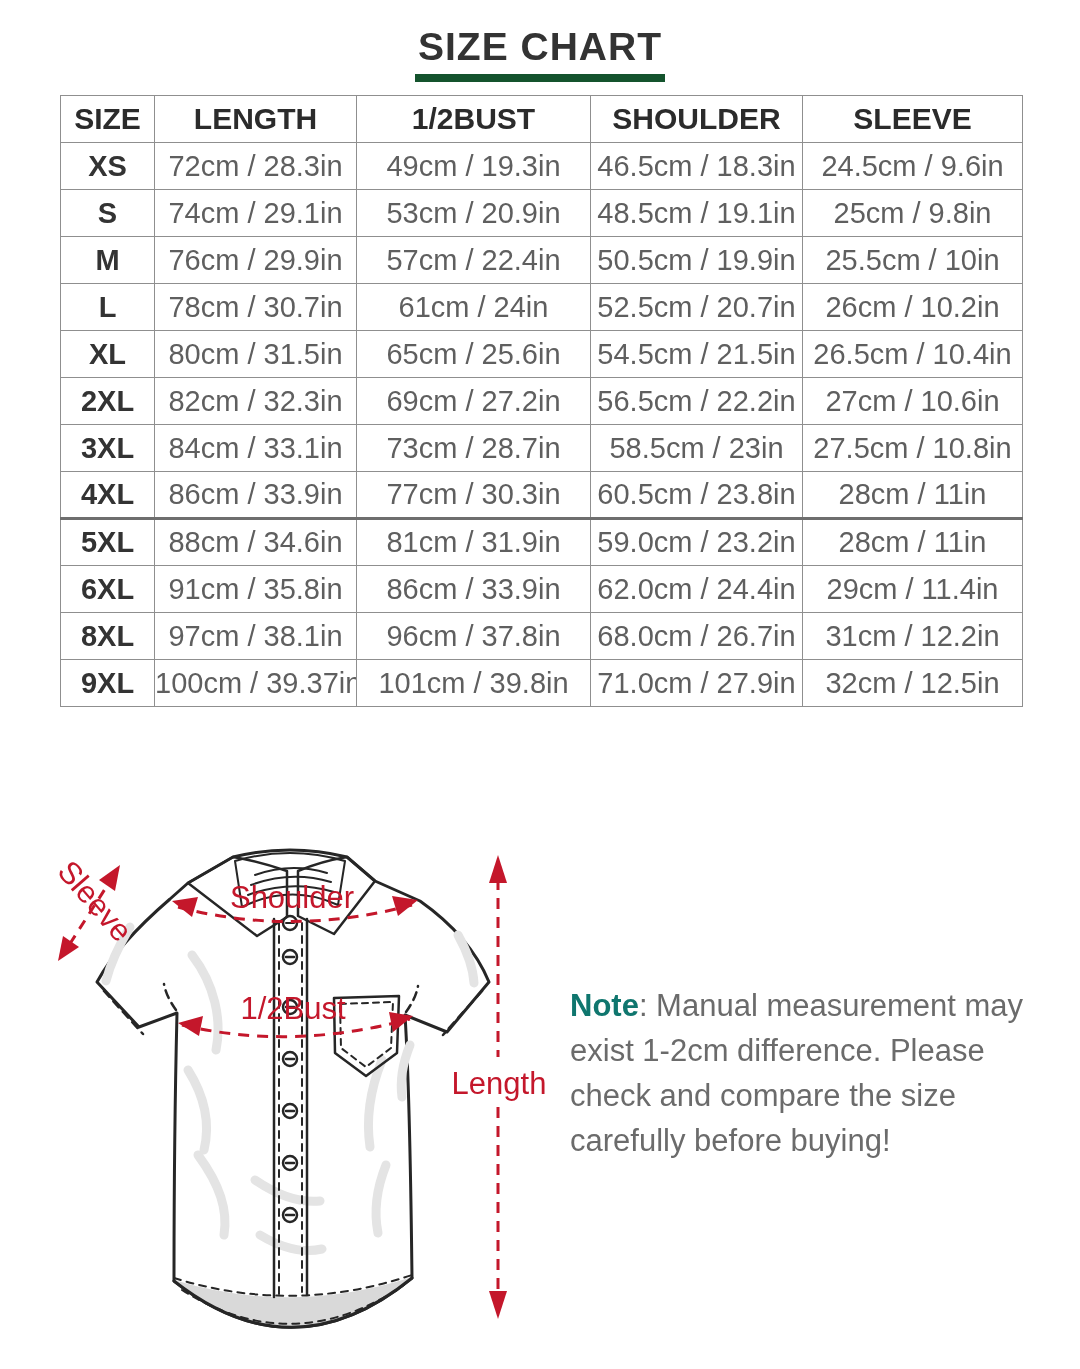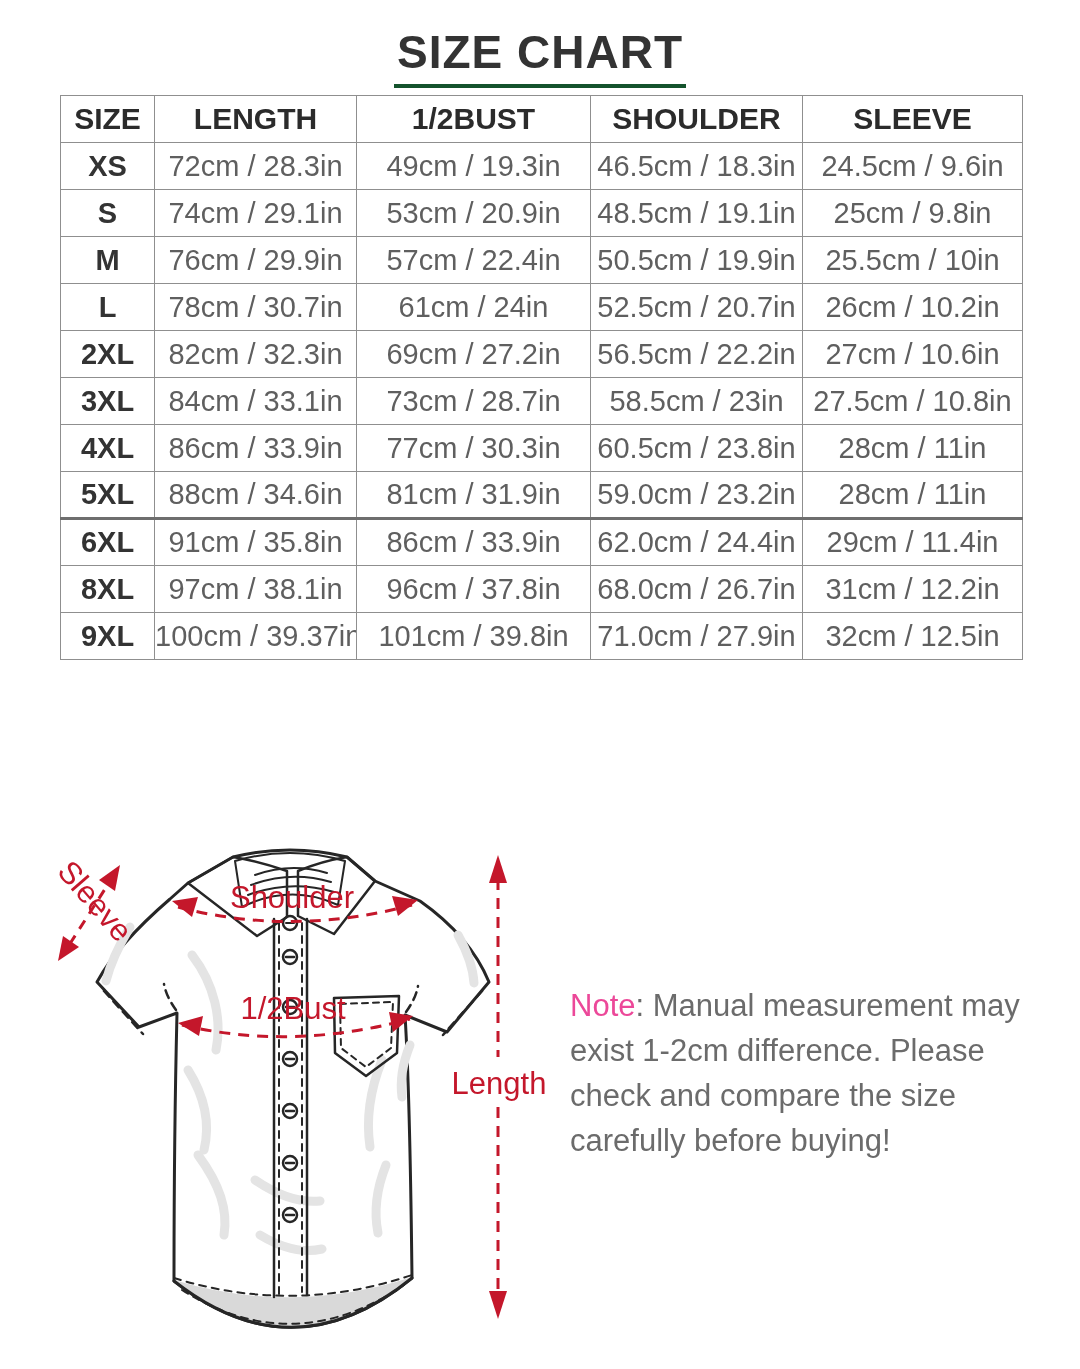--- a/index.html
+++ b/index.html
@@ -11,25 +11,25 @@
     height: 1369px;
     background: #ffffff;
     font-family: "Liberation Sans", sans-serif;
     overflow: hidden;
   }
   
   .title-wrap { position:absolute; top:0; left:0; width:100%; text-align:center; }
   .page-title {
     display:inline-block;
     margin:25px 0 0 0;
-    font-size:46px;
+    font-size:39px;
     font-weight:bold;
     color:#333333;
     letter-spacing:1px;
-    border-bottom:4px solid #14532d;
+    border-bottom:8px solid #14532d;
     padding:0 3px 5px 3px;
   }
   
   table.size-table {
     position:absolute;
     left:60px; top:95px;
     width:962px;
     border-collapse:collapse;
     table-layout:fixed;
     background:#ffffff;
@@ -65,21 +65,21 @@
   
   .note {
     position:absolute;
     left:570px; top:983px;
     width:486px;
     margin:0;
     font-size:31px;
     line-height:45px;
     color:#6b6b6b;
   }
-  .note b { color:#ec4899; font-weight:normal;margin-top:19px; }
+  .note b { color:#0f766e; font-weight:bold;margin-top:19px; }
 </style>
 </head>
 <body>
 
 <div class="page" style="--accent: #c4172b;">
 
   <div class="title-wrap">
     <h1 class="page-title">SIZE CHART</h1>
   </div>
 
@@ -123,20 +123,27 @@
           <td>25.5cm / 10in</td>
         </tr>
         <tr>
           <th>L</th>
           <td>78cm / 30.7in</td>
           <td>61cm / 24in</td>
           <td>52.5cm / 20.7in</td>
           <td>26cm / 10.2in</td>
         </tr>
         <tr>
+          <th>XL</th>
+          <td>80cm / 31.5in</td>
+          <td>65cm / 25.6in</td>
+          <td>54.5cm / 21.5in</td>
+          <td>26.5cm / 10.4in</td>
+        </tr>
+        <tr>
           <th>2XL</th>
           <td>82cm / 32.3in</td>
           <td>69cm / 27.2in</td>
           <td>56.5cm / 22.2in</td>
           <td>27cm / 10.6in</td>
         </tr>
         <tr>
           <th>3XL</th>
           <td>84cm / 33.1in</td>
           <td>73cm / 28.7in</td>

